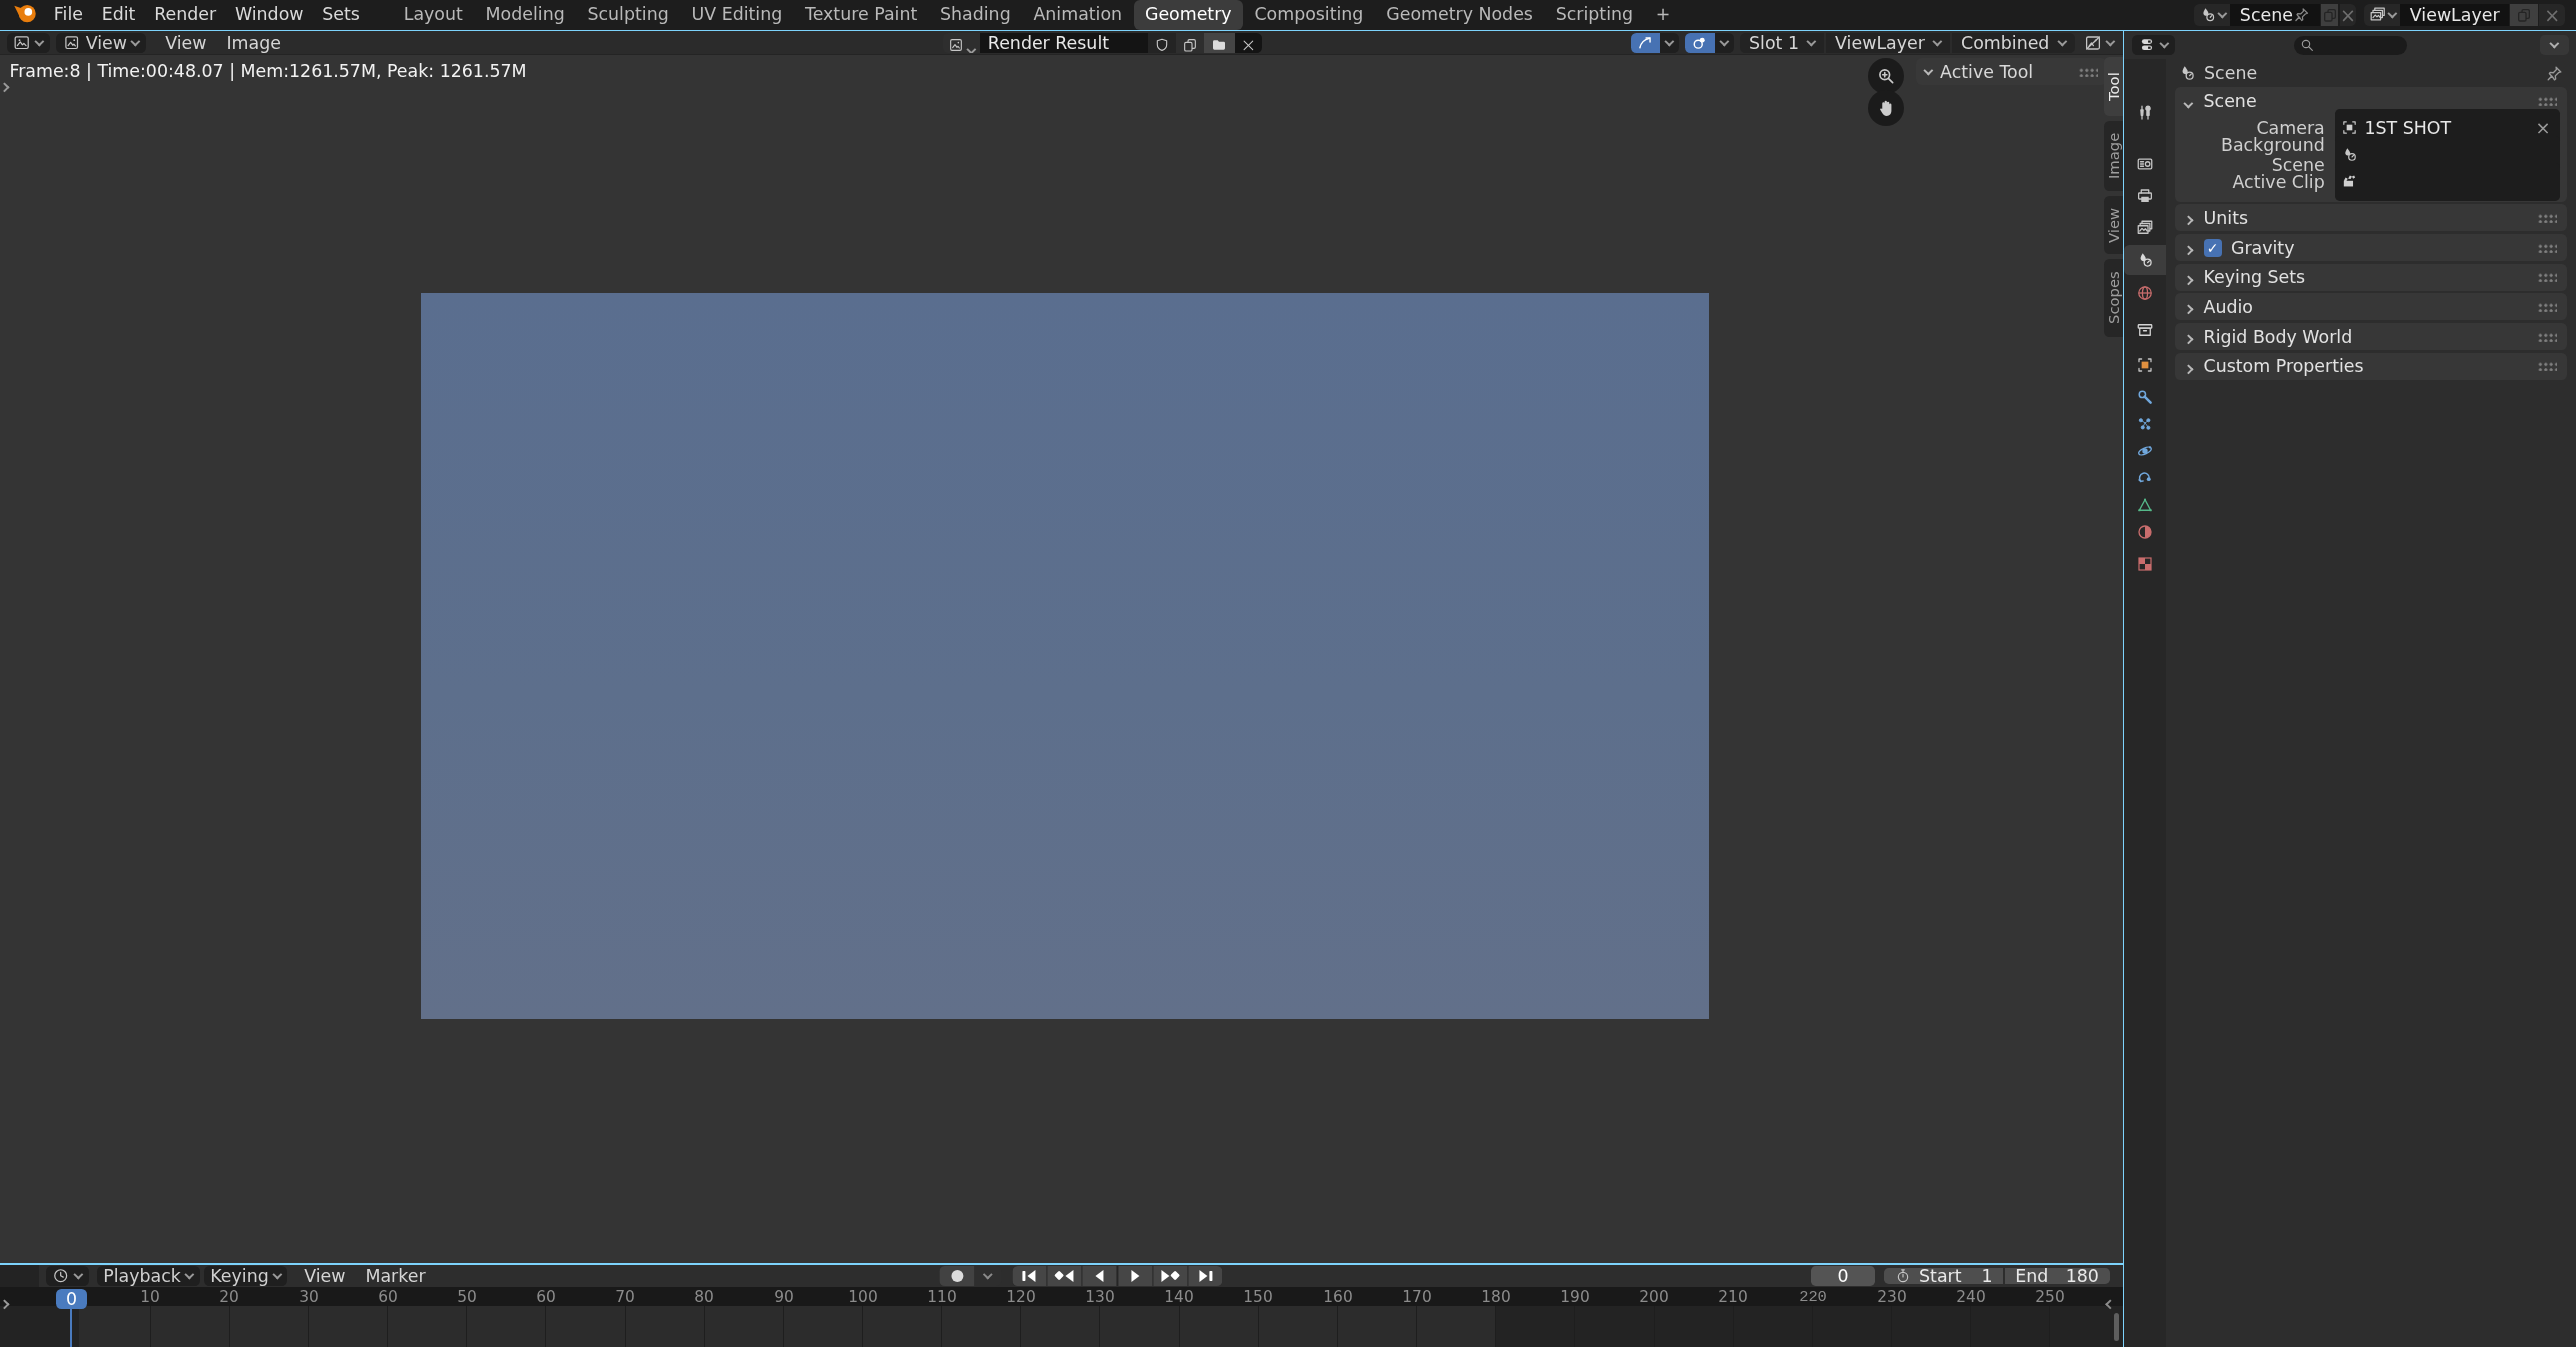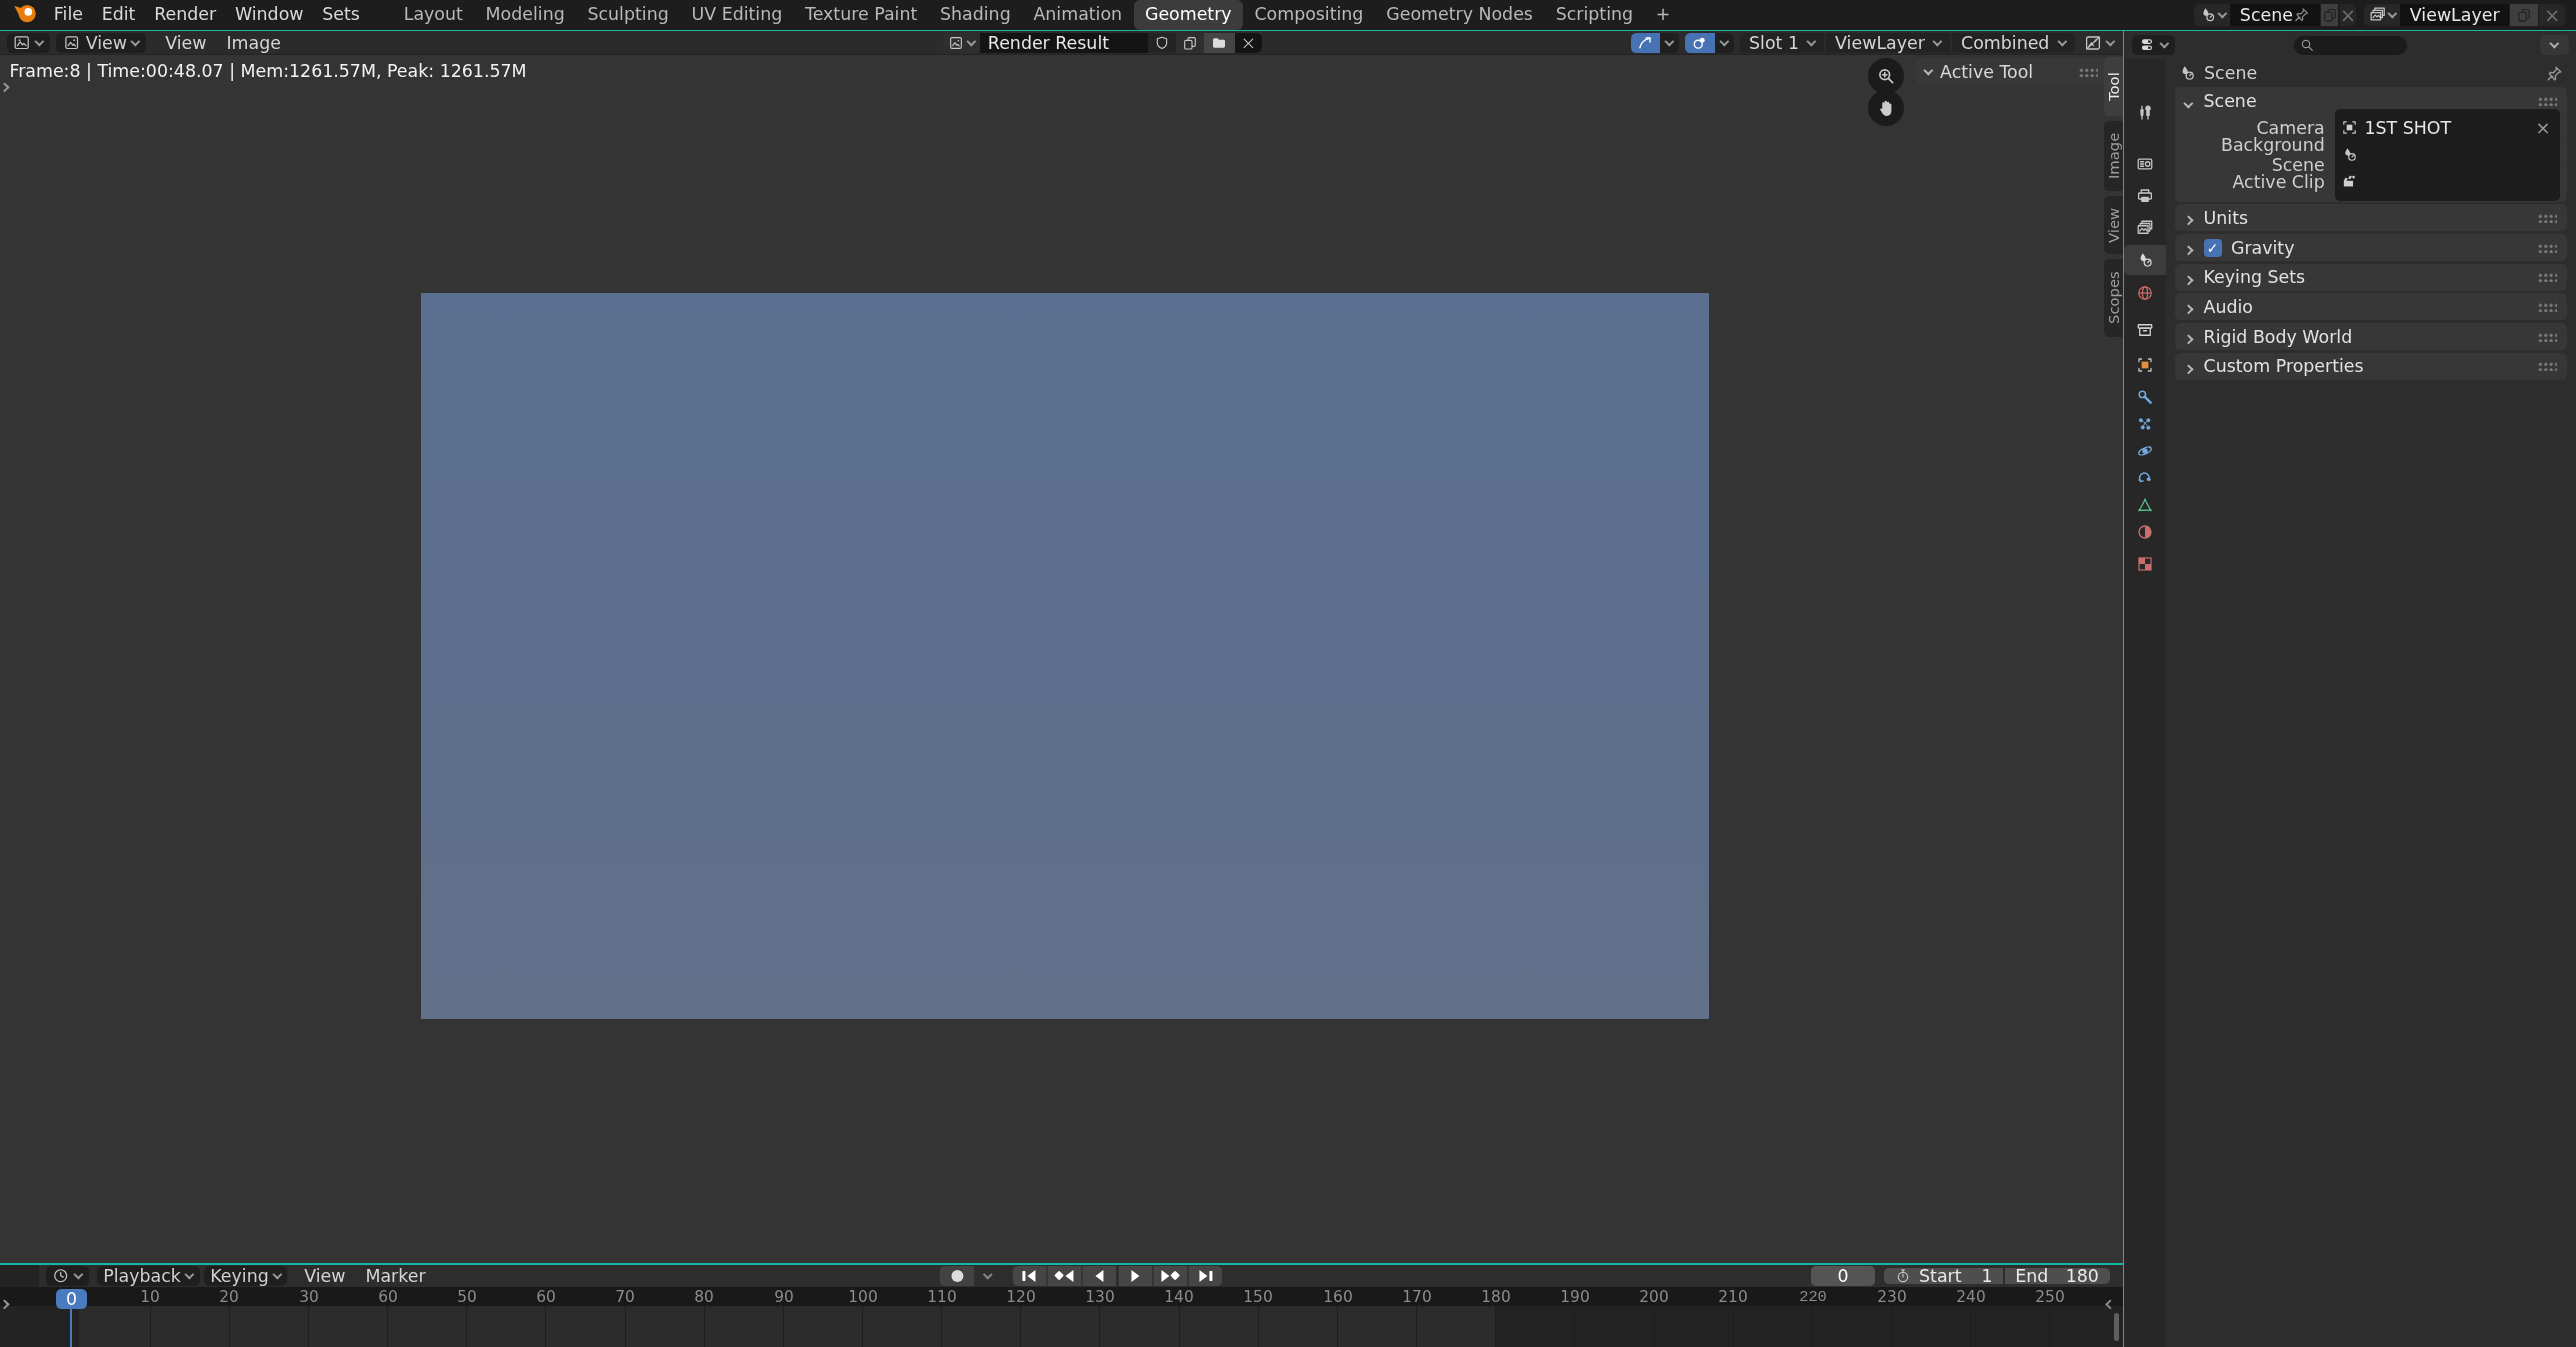--- a/index.html
+++ b/index.html
@@ -1,18 +1,18 @@
 <!DOCTYPE html>
 <html style="font-size:10.7px"><head>
 <meta charset="utf-8">
 <style>
   * { box-sizing: border-box; }
   body { margin:0; background:#0e0e0e; font-family:"DejaVu Sans",sans-serif; color:#d6d6d6;
          -webkit-font-smoothing:antialiased; }
-  #app { position:relative; width:2576px; height:1348px; overflow:hidden; background:#14b8a6; font-size:17.4px; }
+  #app { position:relative; width:2576px; height:1348px; overflow:hidden; background:#7dd3fc; font-size:17.4px; }
 
   svg.ic { stroke:#c6c6c6; fill:none; stroke-width:1.7; stroke-linecap:round; stroke-linejoin:round; display:block; }
 
   
   .cd,.cr,.cl { display:inline-block; width:6.7px; height:6.7px;
     border-right:2px solid currentColor; border-bottom:2px solid currentColor; }
   .cd { transform:rotate(45deg); margin-top:-2.7px; }
   .cr { transform:rotate(-45deg); }
   .cl { transform:rotate(135deg); }
   .grip { width:20px; height:10px; flex:0 0 auto;
@@ -36,21 +36,21 @@
 
   
   #image-editor { position:absolute; left:0; top:31px; width:2123px; height:1232px; background:#343434; }
   #ie-header { position:relative; height:24px; background:#2b2b2b; display:flex; align-items:center;
                padding:0 6.7px; border-bottom:0.7px solid #242424; }
   .hbtn { display:flex; align-items:center; gap:5.4px; height:20px; background:#1f1f1f; border-radius:5.4px;
           padding:0 6.7px; color:#d0d0d0; }
   .hmenu { padding:0 10px; color:#d5d5d5; }
   #rr-cluster { position:absolute; left:943px; top:2px; height:20px; display:flex; align-items:stretch;
                 border-radius:5.4px; overflow:hidden; }
-  #rr-cluster .seg { display:flex; align-items:center; }
+  #rr-cluster .seg { display:flex; align-items:flex-end; }
   #ie-right { margin-left:auto; display:flex; align-items:center; gap:6px; }
   .bluebtn { display:flex; align-items:stretch; height:20px; border-radius:5.4px; overflow:hidden; }
   .bluebtn .b { width:29.5px; background:#4772b3; display:flex; align-items:center; justify-content:center; }
   .bluebtn .c { width:19px; background:#1f1f1f; display:flex; align-items:center; justify-content:center; color:#999; }
   #passgroup { display:flex; height:20px; border-radius:5.4px; overflow:hidden; }
   #passgroup .pseg { background:#232323; display:flex; align-items:center; gap:9.4px; padding:0 9.4px;
                      color:#d6d6d6; margin-right:1.3px; }
   #passgroup .pseg:last-child { margin-right:0; }
   #ie-status { position:absolute; left:9.4px; top:29.5px; color:#f2f2f2; }
   #toolbar-flap { position:absolute; left:1.3px; top:44px; color:#9a9a9a; }

